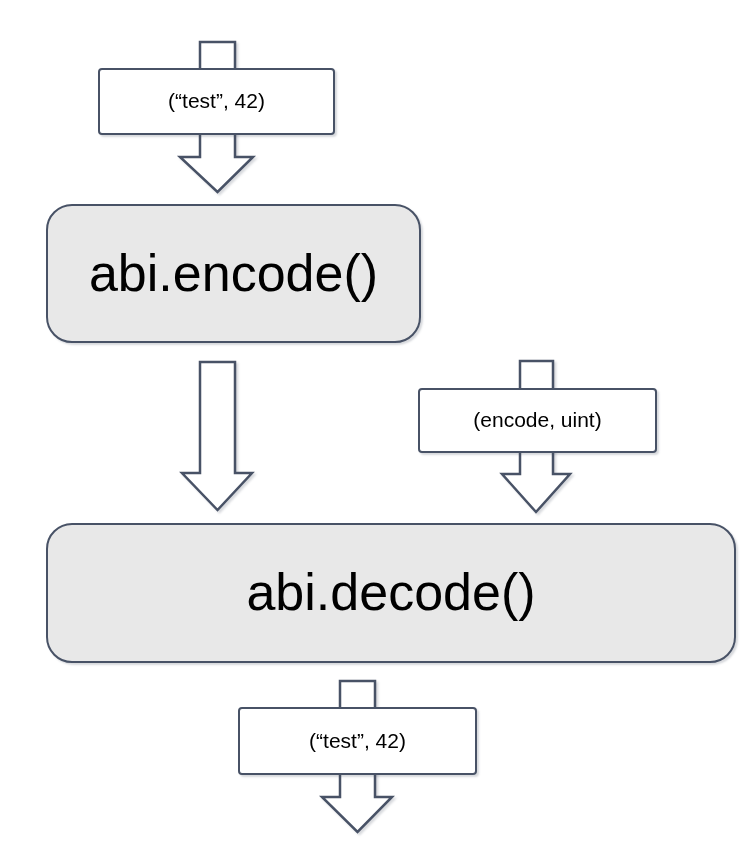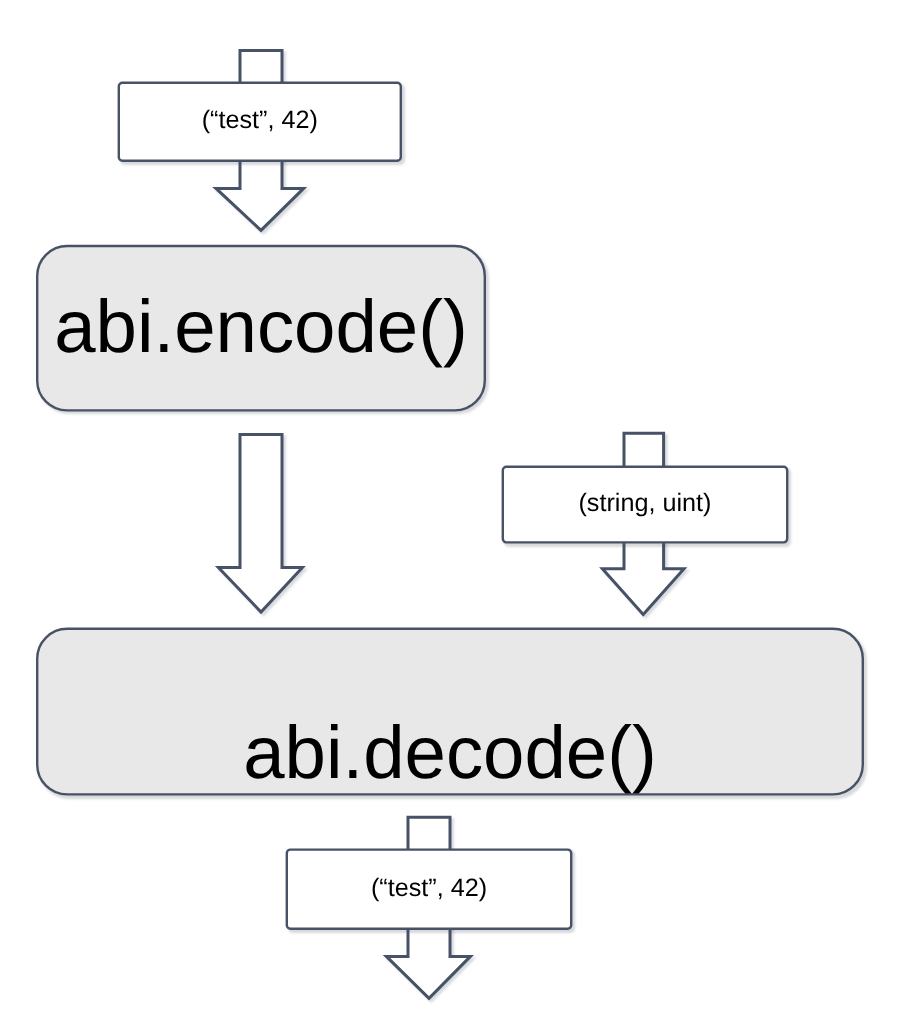--- a/index.html
+++ b/index.html
@@ -41,21 +41,22 @@
     box-shadow: 2px 2px 2px rgba(72, 82, 102, 0.22);
   }
   .node.label {
     background: var(--label-fill, #ffffff);
     border-radius: 4px;
     font-size: 21px;
   }
   .node.process {
     background: var(--process-fill, #e8e8e8);
     border-radius: 26px;
-    font-size: 62px;
+    font-size: 52px;
+    margin-left: 16px;
   }
   .txt {
     white-space: nowrap;
     line-height: 1;
     padding-bottom: 2px;
   }
 </style>
 </head>
 <body>
 
@@ -75,24 +76,24 @@
   <div class="node label" style="left:98px; top:68px; width:237px; height:67px;">
     <span class="txt">(“test”, 42)</span>
   </div>
 
   <div class="node process" style="left:30px; top:204px; width:375px; height:139px;">
     <span class="txt">abi.encode()</span>
   </div>
 
 
   <div class="node label" style="left:418px; top:388px; width:239px; height:65px;">
-    <span class="txt">(string, uint)</span>
+    <span class="txt">(encode, uint)</span>
   </div>
 
-  <div class="node process" style="left:30px; top:523px; width:690px; height:140px;align-items:flex-end;">
+  <div class="node process" style="left:30px; top:523px; width:690px; height:140px;">
     <span class="txt">abi.decode()</span>
   </div>
 
   <div class="node label" style="left:238px; top:707px; width:239px; height:68px;">
     <span class="txt">(“test”, 42)</span>
   </div>
 
 </div>
 
 </body></html>

